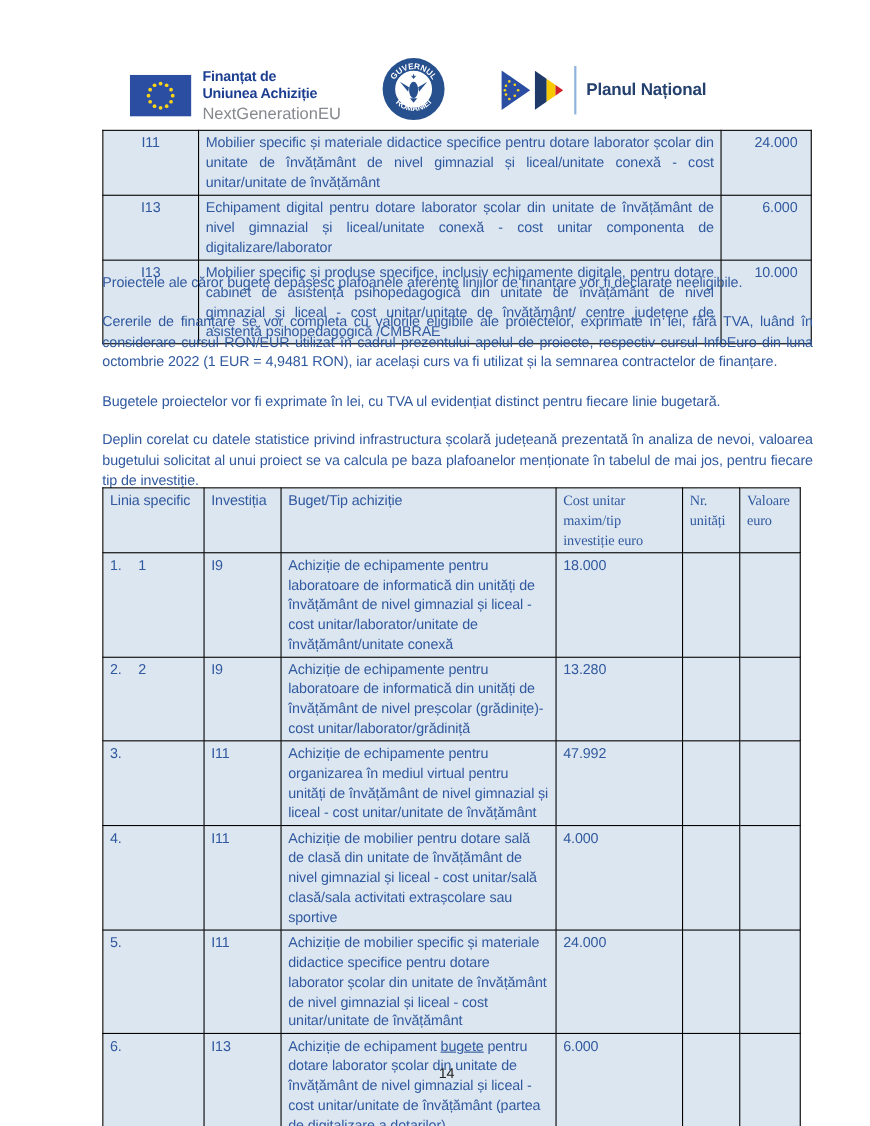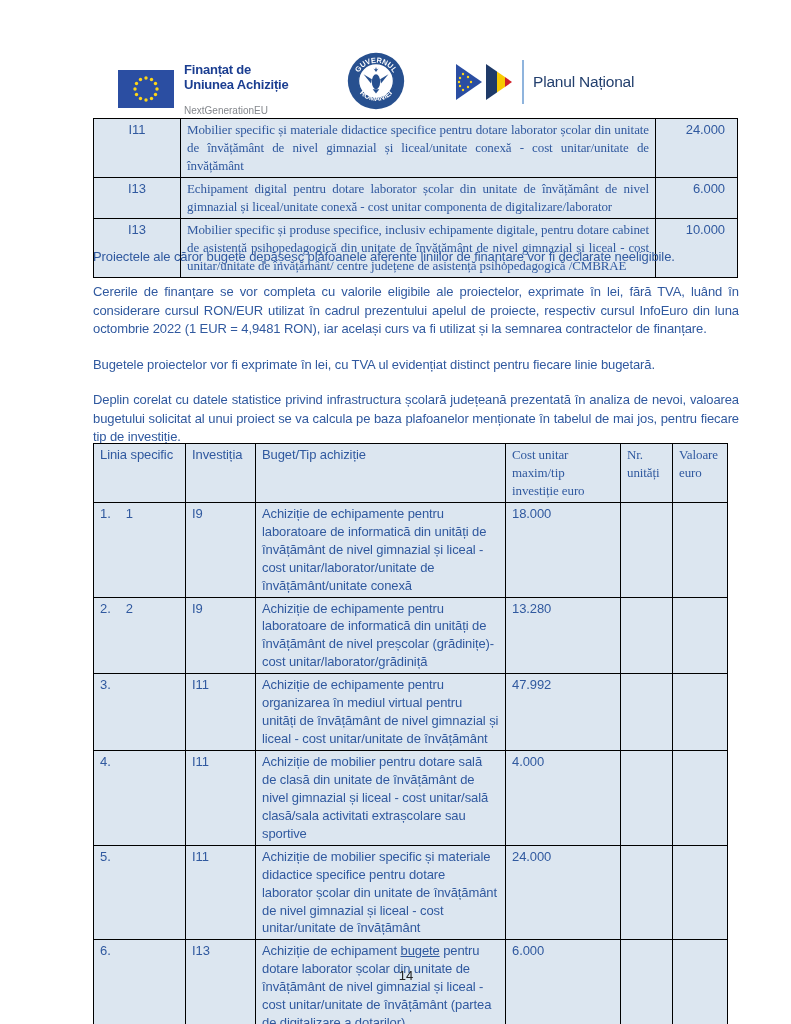--- a/index.html
+++ b/index.html
@@ -9,32 +9,32 @@
     background:#ffffff;
     font-family:"Liberation Sans",sans-serif;
     color:#30599f;
     overflow:hidden;
   }
   
   .hdr{position:absolute;top:50px;left:0;width:791px;height:70px;}
   .eu-block{position:absolute;left:118px;top:12px;display:flex;align-items:center;gap:10px;}
   .eu-text{display:flex;flex-direction:column;line-height:1.18;}
   .eu-text .l1,.eu-text .l2{font-weight:bold;color:#1b3e91;font-size:13px;letter-spacing:-0.2px;}
-  .eu-text .l3{color:#85888d;font-size:10px;margin-top:12px;}
+  .eu-text .l3{color:#85888d;font-size:15px;margin-top:2px;}
   .gov-seal{position:absolute;left:347px;top:2px;}
   .pnrr-block{position:absolute;left:452px;top:10px;display:flex;align-items:center;}
   .pnrr-divider{width:2px;height:44px;background:#8fb4dd;margin:0 9px 0 8px;}
   .pnrr-text{display:flex;flex-direction:column;line-height:1.25;}
-  .pnrr-text .l1,.pnrr-text .l2{font-weight:normal;color:#24406e;font-size:15.5px;letter-spacing:-0.2px;}
+  .pnrr-text .l1,.pnrr-text .l2{font-weight:bold;color:#24406e;font-size:15.5px;letter-spacing:-0.2px;}
   
   .tbl{border-collapse:collapse;table-layout:fixed;font-size:13px;line-height:1.38;letter-spacing:-0.1px;padding-left:13px;}
   .tbl td,.tbl th{border:1px solid #000;background:#dce6f0;vertical-align:top;padding:2px 6px;color:#30599f;font-weight:normal;}
   .top-tbl{position:absolute;left:93px;top:118px;width:644px;}
   .top-tbl .c-code{text-align:center;}
-  .top-tbl .c-desc{text-align:justify;font-family:Liberation Serif, serif;}
+  .top-tbl .c-desc{text-align:justify;}
   .top-tbl .c-val{text-align:right;padding-right:12px;}
   .main-tbl{position:absolute;left:93px;top:443px;width:634px;}
   .main-tbl th{text-align:left;vertical-align:top;height:52px;}
   .main-tbl th.center{text-align:left;font-family:Liberation Serif, serif;}
   .c-num{text-align:left;padding-right:34px;}
   .c-num .num2{margin-left:15px;}
   .c-cost{text-align:left;padding-right:13px;}
   .u{text-decoration:underline;}
   
   .paras{position:absolute;left:93px;top:248px;width:646px;font-size:13px;line-height:1.42;letter-spacing:-0.1px;}

